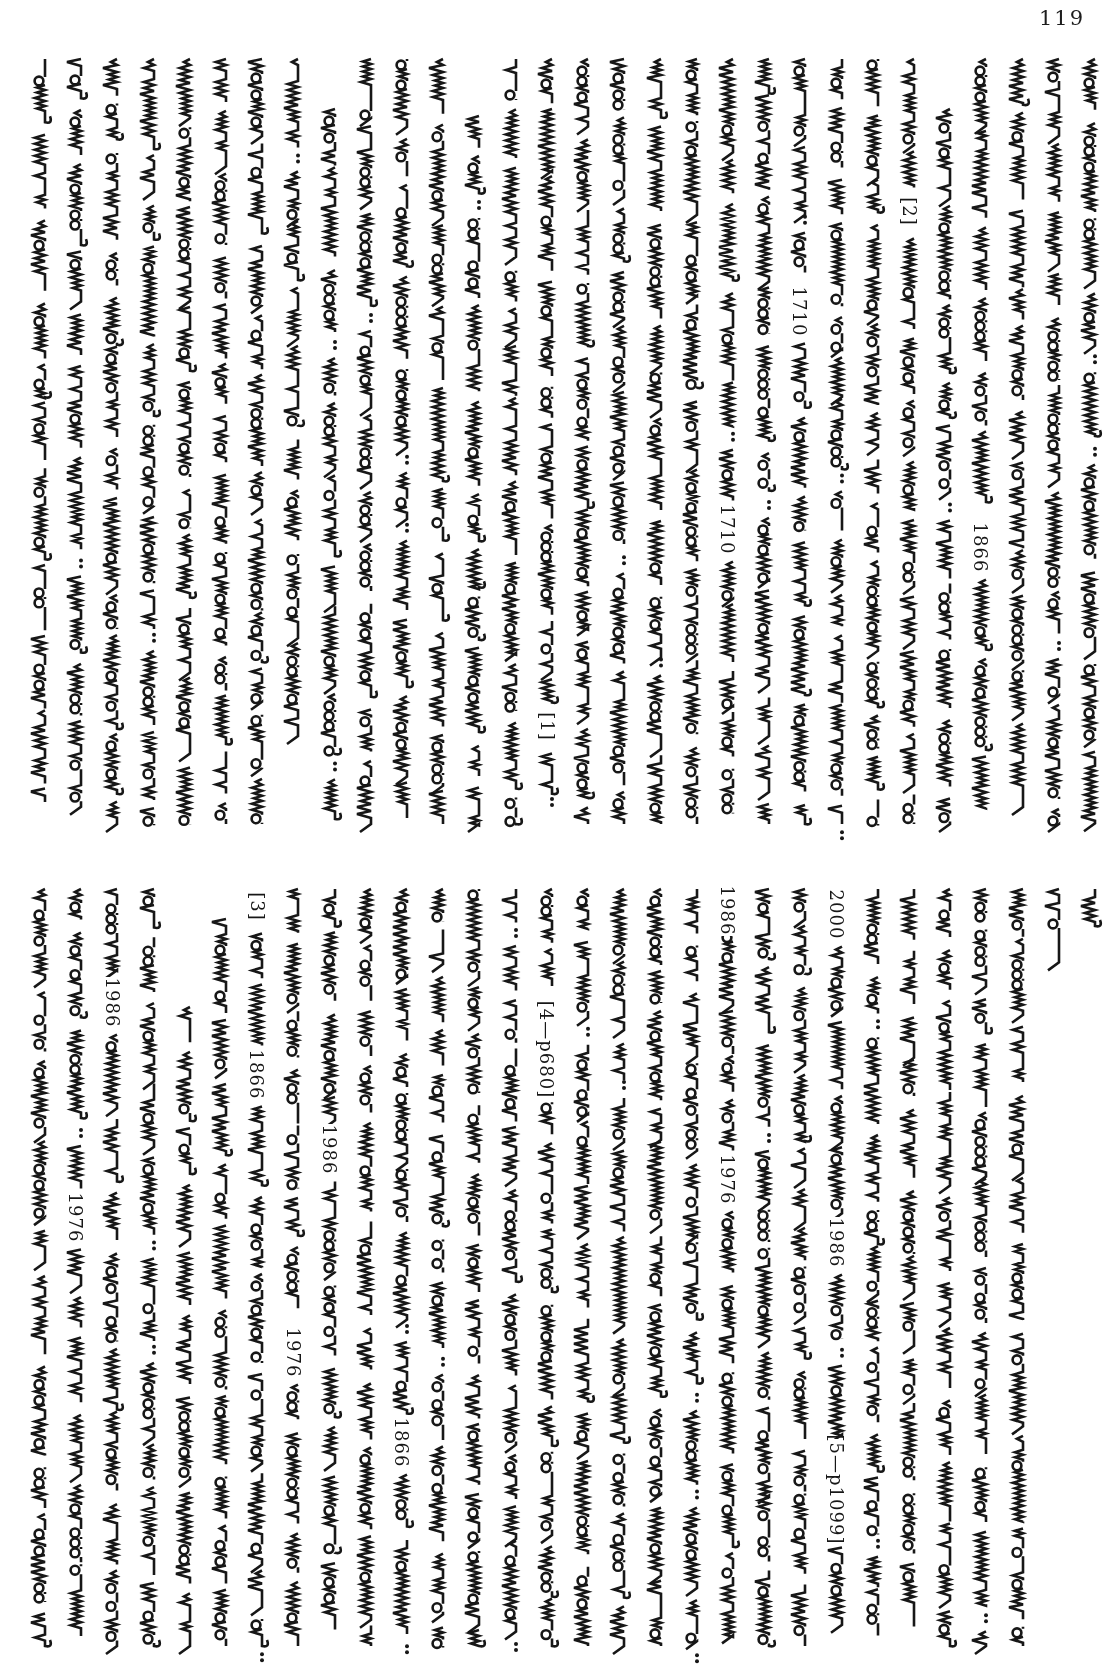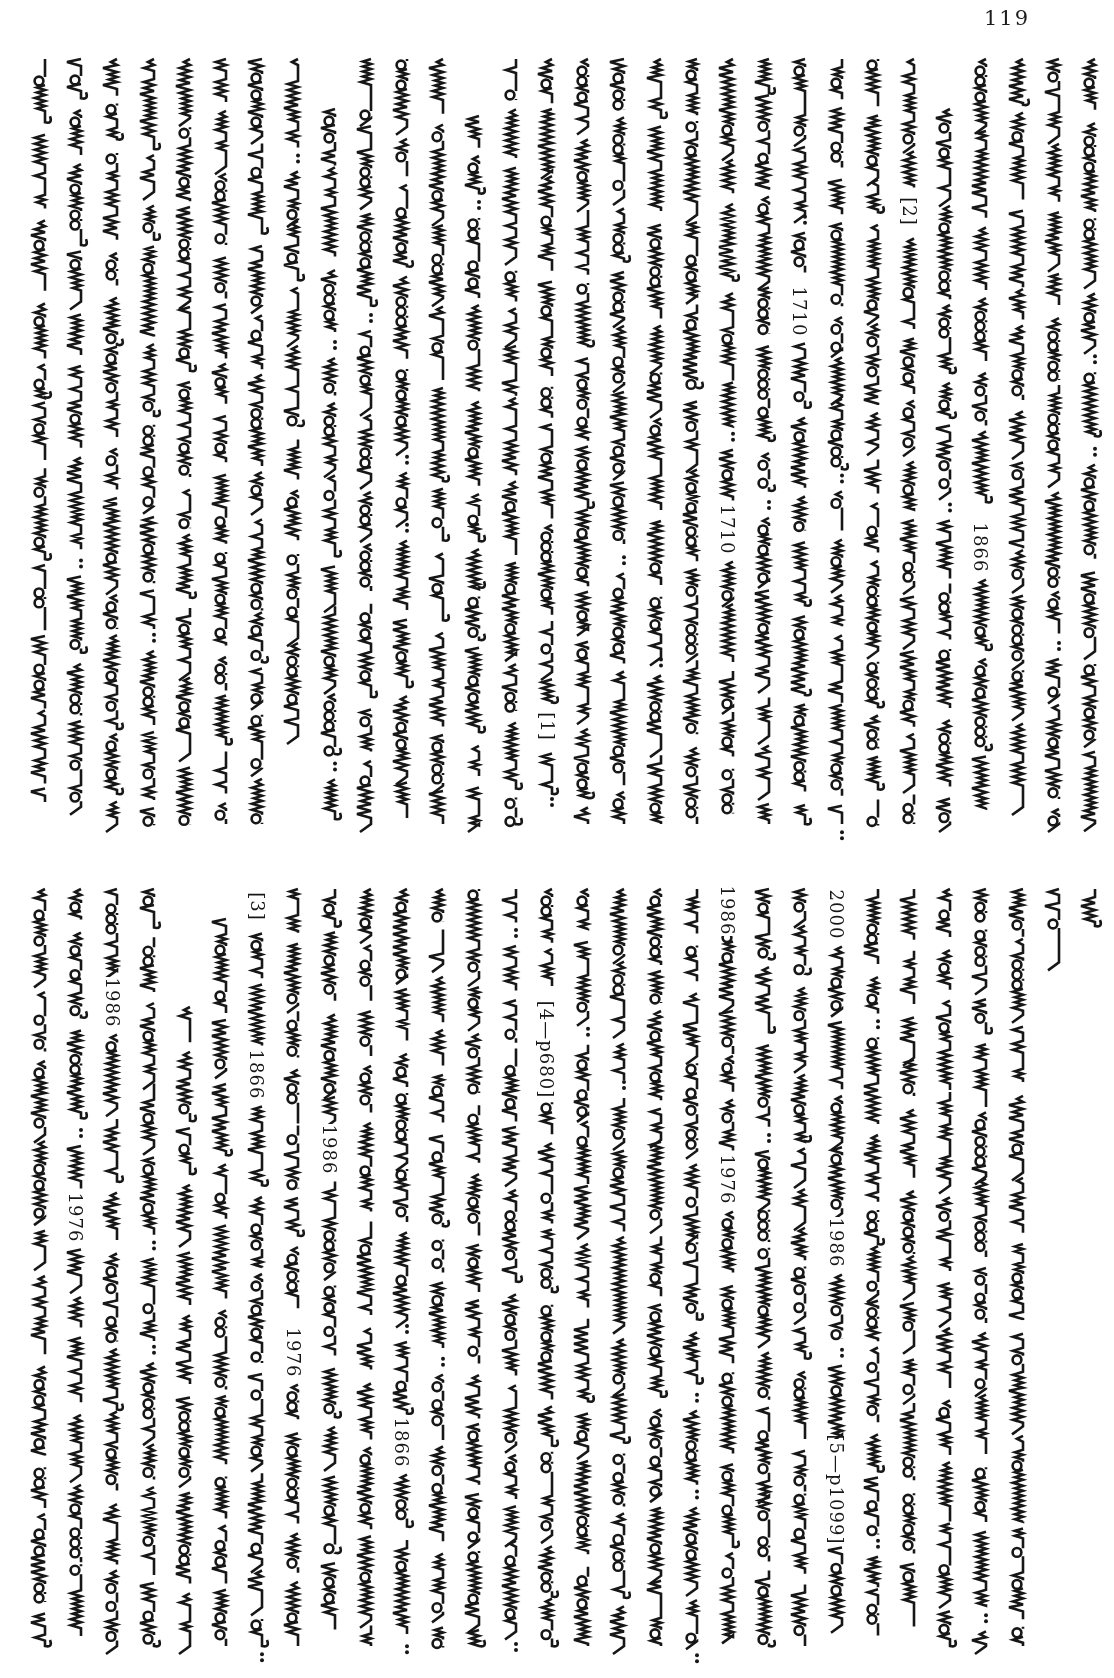--- a/index.html
+++ b/index.html
@@ -5,21 +5,21 @@
   html,body{margin:0;padding:0;background:#e8e8e8;}
   .page{
     position:relative;
     width:1114px;height:1678px;
     background:#ffffff;
     overflow:hidden;
     font-family:"DejaVu Serif", serif;
   }
   .page-number{
     position:absolute;
-    top:5px;left:972px;width:70px;height:26px;
+    top:5px;left:1027px;width:70px;height:26px;
     text-align:center;
     font-family:"DejaVu Serif", serif;
     font-size:21px;line-height:26px;
     letter-spacing:2px;
     color:#1d1d1d;
   }
   .band{position:absolute;left:0;top:0;width:100%;height:100%;pointer-events:none;}
   .col{position:absolute;width:28px;}
   .col svg{overflow:visible;display:block;}
   .ink-stroke{fill:none;stroke:#171717;stroke-width:2.6;stroke-linejoin:miter;stroke-linecap:butt;}

